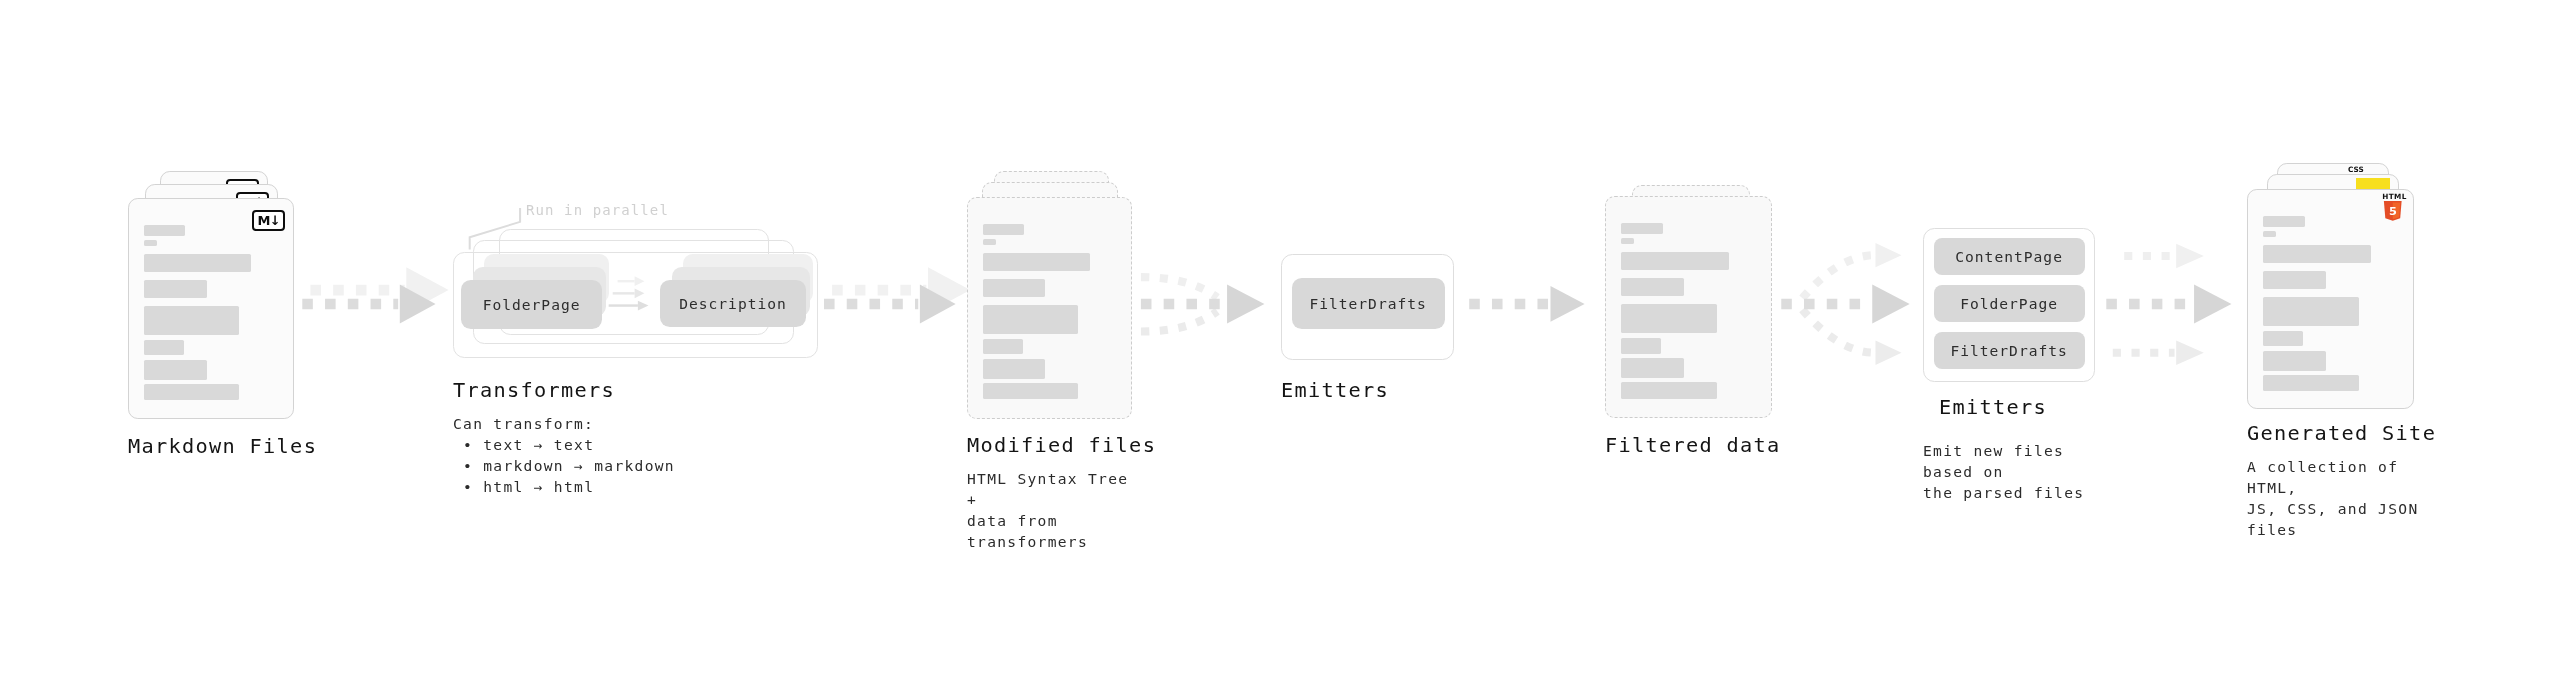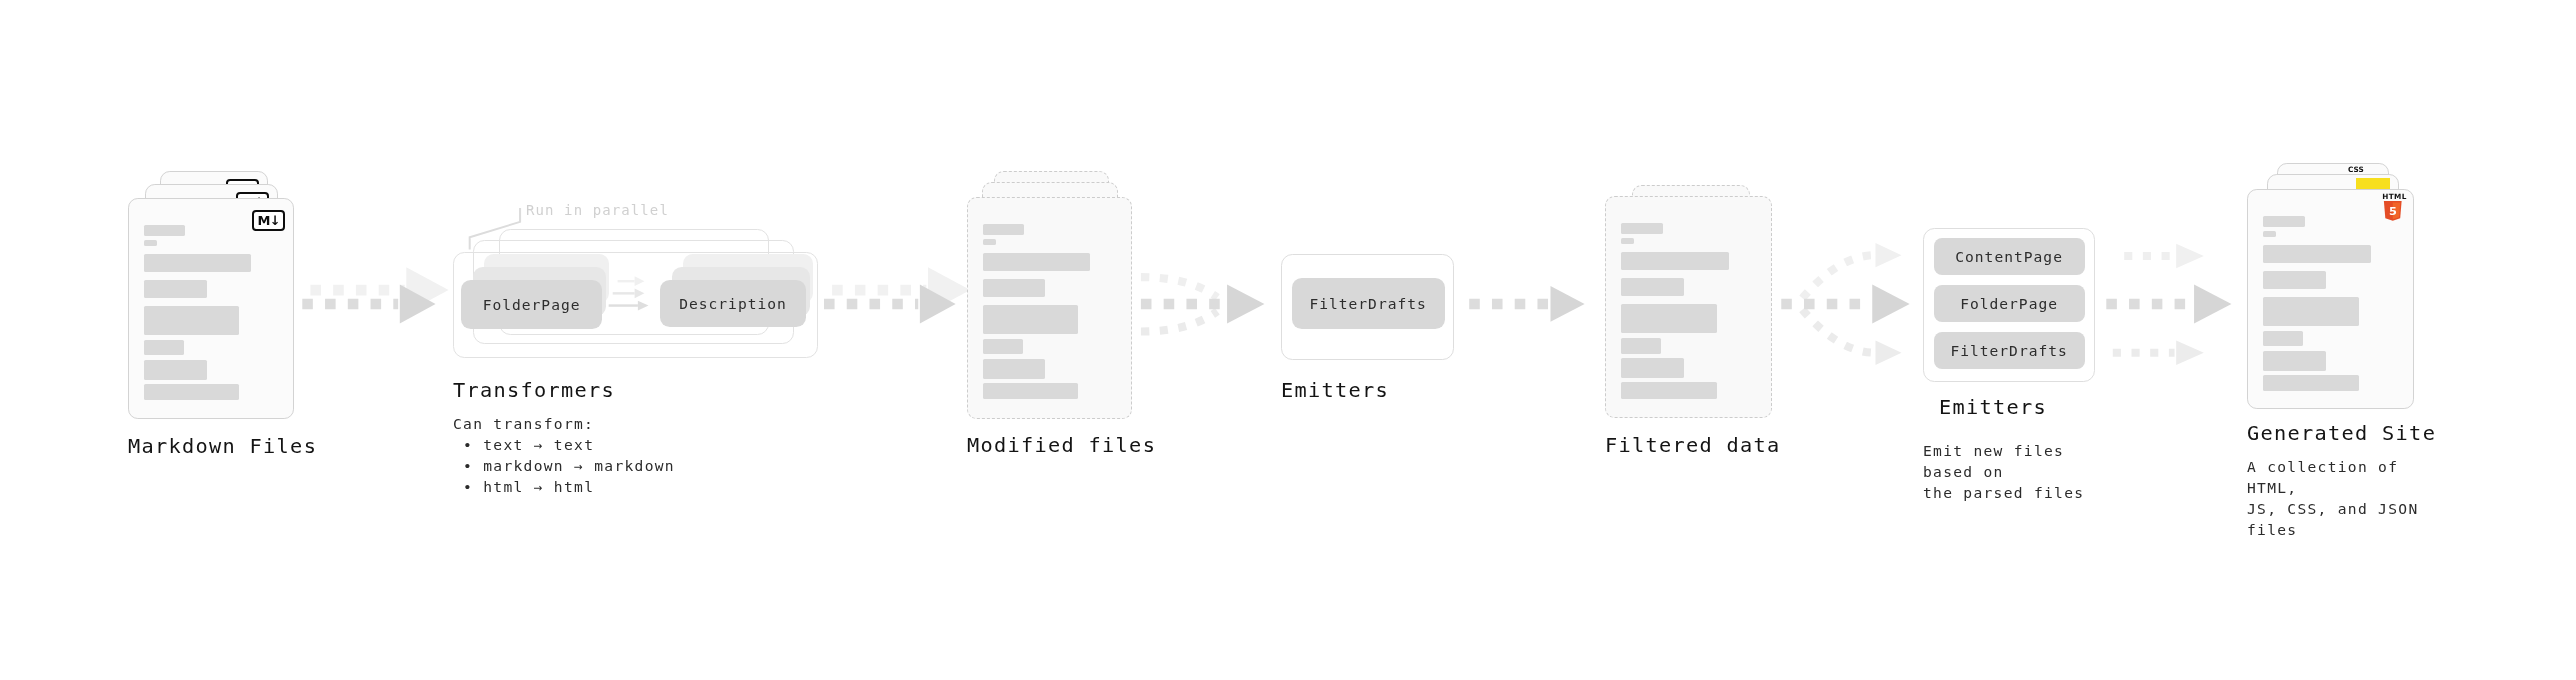--- a/index.html
+++ b/index.html
@@ -151,20 +151,22 @@
           <div class="bar" style="top: 41px; height: 5.7px; width: 10%;"></div>
           <div class="bar" style="top: 55px; height: 18px; width: 80%;"></div>
           <div class="bar" style="top: 81px; height: 18px; width: 47%;"></div>
           <div class="bar" style="top: 107px; height: 29px; width: 71%;"></div>
           <div class="bar" style="top: 141px; height: 15.4px; width: 30%;"></div>
           <div class="bar" style="top: 161px; height: 19.5px; width: 47%;"></div>
           <div class="bar" style="top: 185px; height: 16.3px; width: 71%;"></div>
         </div>
     </div>
     <div class="title" style="left:0;top:262px">Modified files</div>
+    <div class="desc" style="left:0;top:297px">HTML Syntax Tree +
+data from transformers</div>
   </div>
 
   <div class="group" style="left:1281px;top:254px;width:195px;height:228px">
     <div class="panel filled" style="left:0;top:0;width:173px;height:106px"></div>
     <div class="pill" style="left:10.6px;top:24.4px;width:153px;height:51px">FilterDrafts</div>
     <div class="title" style="left:0;top:124px">Emitters</div>
   </div>
 
   <div class="group" style="left:1605px;top:185px;width:171px;height:293px">
     <div class="card dashed" style="left:27px;top:0;width:118px;height:41px"></div>

